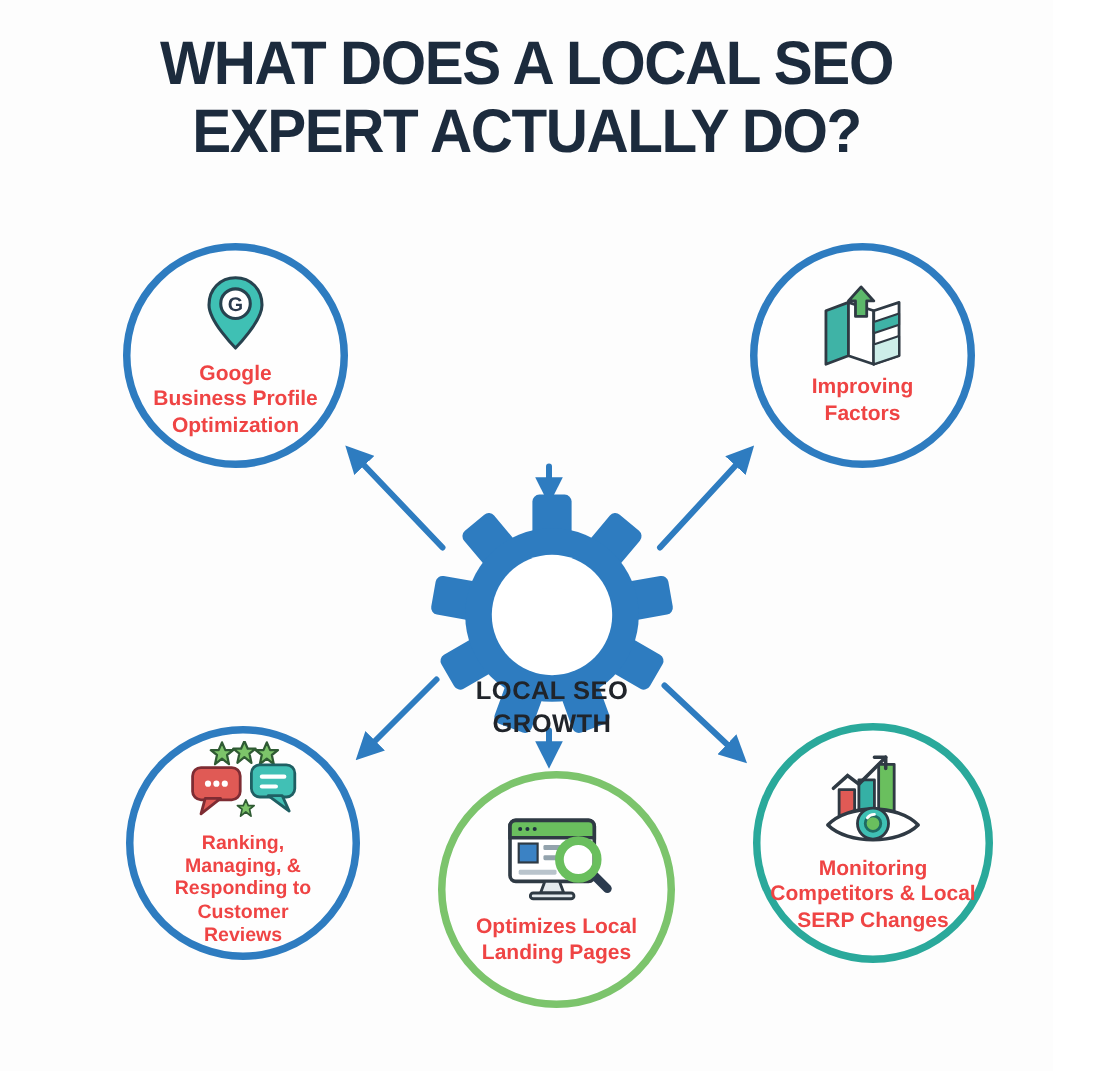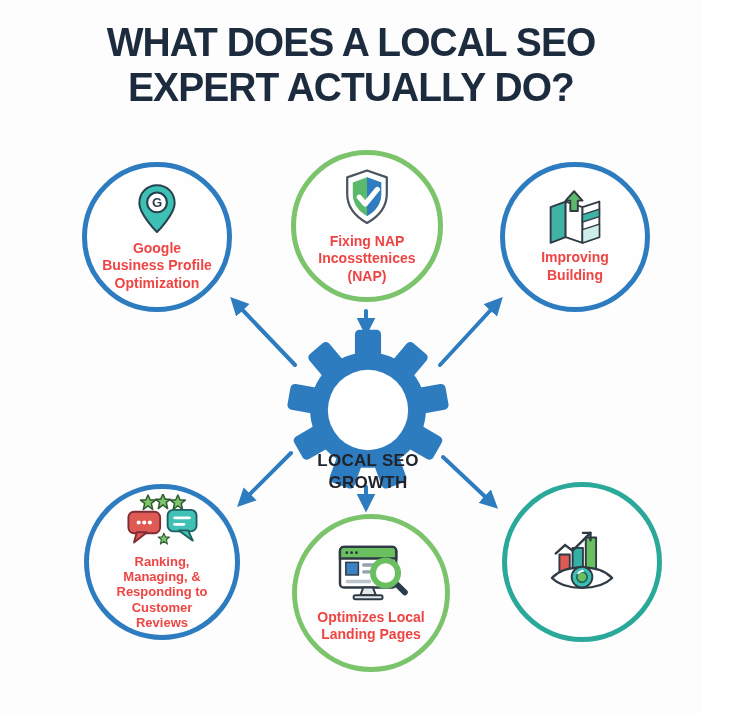--- a/index.html
+++ b/index.html
@@ -62,53 +62,35 @@
       <circle cx="28" cy="24" r="12" fill="#ffffff" stroke="#27424f" stroke-width="2.5"></circle>
       <text x="28" y="30" text-anchor="middle" font-size="16" font-weight="bold" fill="#2b3b4e" font-family="Liberation Sans, sans-serif">G</text>
     </svg>
     <div class="label">
       <span>Google</span>
       <span>Business Profile</span>
       <span>Optimization</span>
     </div>
   </div>
 
-  <div class="node n1 b-green">
-    <svg width="62" height="62" viewBox="0 0 72 70">
-      <defs>
-          <clipPath id="shr">
-            <rect x="36" y="0" width="36" height="70"></rect>
-          </clipPath>
-        </defs>
-      <path d="M36 3 L59 11 V30 C59 46 48.5 57 36 64 C23.5 57 13 46 13 30 V11 Z" fill="#ffffff" stroke="#4a5560" stroke-width="2.6" stroke-linejoin="round"></path>
-      <path d="M36 11 L52.5 17 V30.5 C52.5 42.5 45 50.5 36 56 C27 50.5 19.5 42.5 19.5 30.5 V17 Z" fill="#5cb86a"></path>
-      <path d="M36 11 L52.5 17 V30.5 C52.5 42.5 45 50.5 36 56 C27 50.5 19.5 42.5 19.5 30.5 V17 Z" fill="#2f7cc0" clip-path="url(#shr)"></path>
-      <polyline points="27,34 34,42 48,25" fill="none" stroke="#ffffff" stroke-width="6" stroke-linecap="round" stroke-linejoin="round"></polyline>
-    </svg>
-    <div class="label">
-      <span>Fixing NAP</span>
-      <span>Incossttenices</span>
-      <span>(NAP)</span>
-    </div>
-  </div>
 
   <div class="node n2 b-blue">
     <svg width="60" height="55" viewBox="0 0 64 58">
       <g stroke="#2f3a44" stroke-width="2" stroke-linejoin="round">
         <path d="M6 18 L22 12 V50 L6 56 Z" fill="#3fb3a6"></path>
         <path d="M22 12 L40 18 V56 L22 50 Z" fill="#ffffff"></path>
         <path d="M40 18 L58 12 V50 L40 56 Z" fill="#ffffff"></path>
         <path d="M40 26 L58 20 V28 L40 34 Z" fill="#3fb3a6" stroke-width="1.5"></path>
         <path d="M40 42 L58 36 V50 L40 56 Z" fill="#cdeee9" stroke-width="1.5"></path>
         <path d="M31 1 L40 11 H35 V22 H27 V11 H22 Z" fill="#5cb86a"></path>
       </g>
     </svg>
     <div class="label">
       <span>Improving</span>
-      <span>Building</span>
+      <span>Factors</span>
     </div>
   </div>
 
   <div class="gear-wrap">
     <svg width="168" height="168" viewBox="-90 -90 180 180">
       <g fill="#2e7cc0">
         <g>
           <rect x="-14" y="-86" width="28" height="36" rx="5"></rect>
           <rect x="-14" y="-86" width="28" height="36" rx="5" transform="rotate(40)"></rect>
           <rect x="-14" y="-86" width="28" height="36" rx="5" transform="rotate(80)"></rect>
@@ -192,15 +174,20 @@
         <rect x="30" y="19" width="11" height="31" fill="#35b0a5"></rect>
         <rect x="44" y="8" width="11" height="42" fill="#6abf5e"></rect>
       </g>
       <polyline points="12,25 22,16 30,22 49,3" fill="none" stroke="#2f3a44" stroke-width="2.5" stroke-linecap="round"></polyline>
       <path d="M49 3 L41 3 M49 3 L49 11" fill="none" stroke="#2f3a44" stroke-width="2.5" stroke-linecap="round"></path>
       <path d="M8 51 C22 36 58 36 72 51 C58 65 22 65 8 51 Z" fill="#ffffff" stroke="#2f3a44" stroke-width="2.5" stroke-linejoin="round"></path>
       <circle cx="40" cy="50" r="11" fill="#3fc0b4" stroke="#2f3a44" stroke-width="2"></circle>
       <circle cx="40" cy="50" r="5.5" fill="#6abf5e" stroke="#1f6b63" stroke-width="2"></circle>
       <path d="M36 46 a6 6 0 0 1 5 -2.5" fill="none" stroke="#ffffff" stroke-width="2" stroke-linecap="round"></path>
     </svg>
+    <div class="label">
+      <span>Monitoring</span>
+      <span>Competitors &amp; Local</span>
+      <span>SERP Changes</span>
+    </div>
   </div>
 
 </div>
 
 </body></html>

